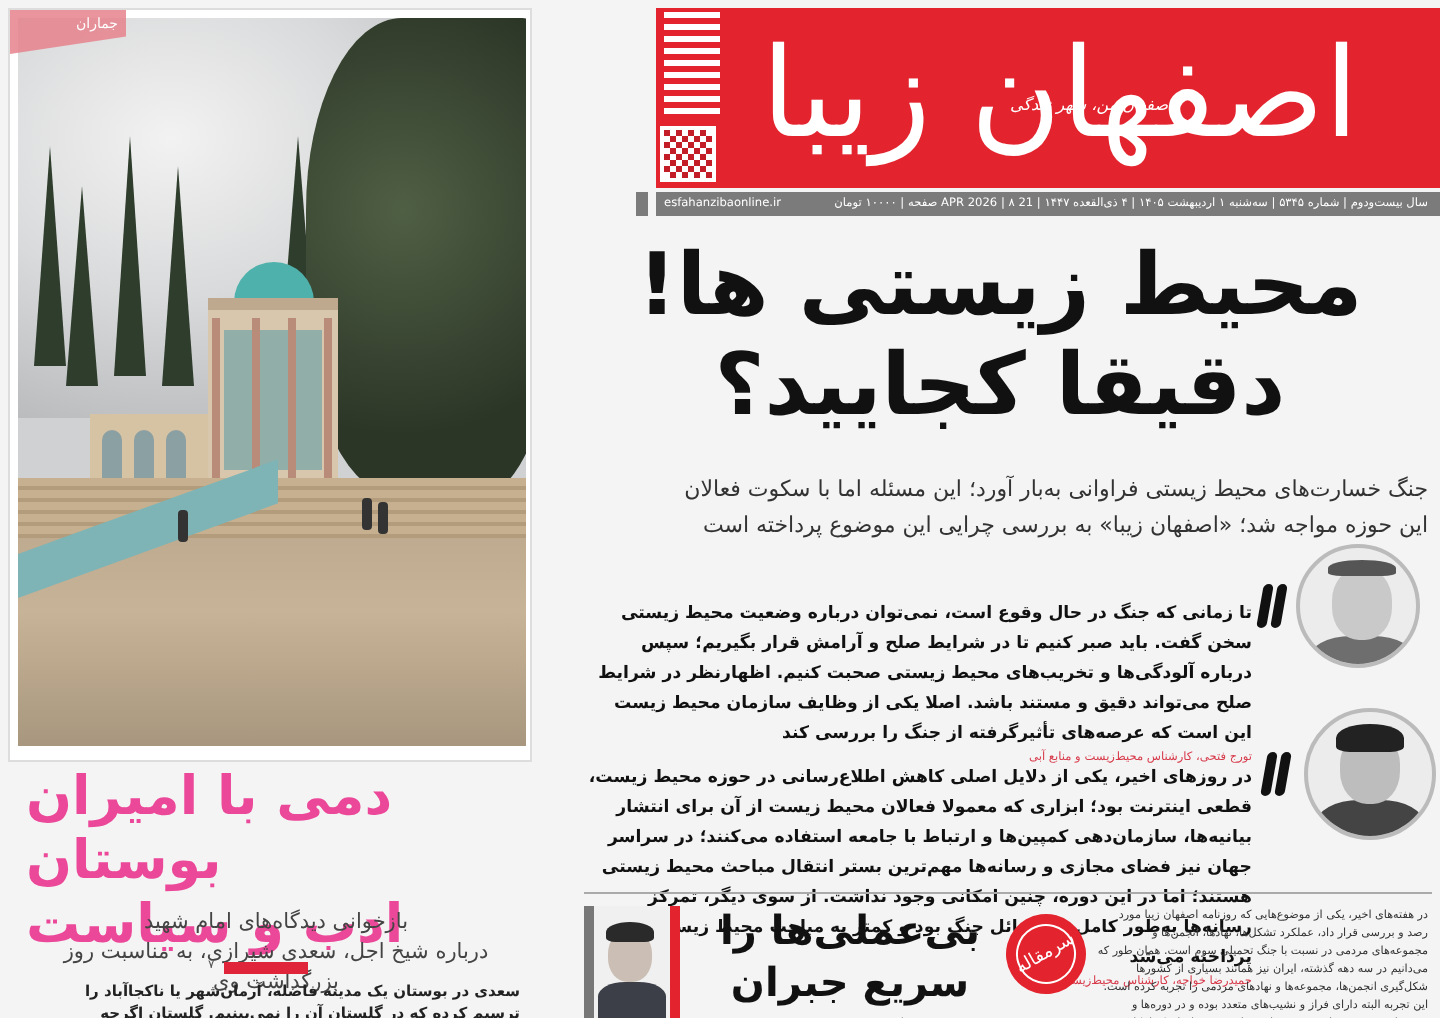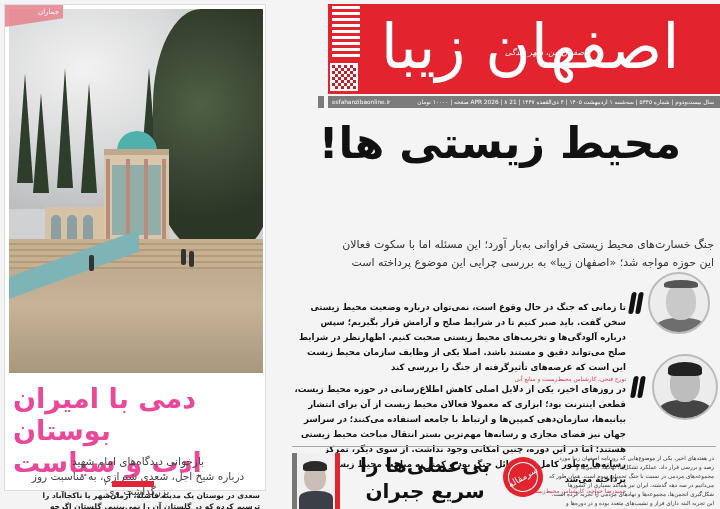--- a/index.html
+++ b/index.html
@@ -1,20 +1,20 @@
 <!DOCTYPE html>
 <html><head>
 <meta charset="utf-8">
 <style>
   * { box-sizing: border-box; margin: 0; padding: 0; }
   html, body { width: 720px; height: 509px; overflow: hidden; background: #f4f4f4; }
   body { font-family: "DejaVu Sans", sans-serif; position: relative; color: #111; }
 
   
-  .left-col { position: absolute; left: 4px; top: 4px; width: 262px; height: 487px; background: #fff; border: 1px solid #ddd; }
+  .left-col { position: absolute; left: 4px; top: 4px; width: 262px; height: 377px; background: #fff; border: 1px solid #ddd; }
   .photo { position: absolute; left: 4px; top: 4px; width: 254px; height: 364px; overflow: hidden; background: #cfd1d2; }
   .sky { position: absolute; left: 0; top: 0; width: 100%; height: 200px;
          background: radial-gradient(ellipse at 30% 30%, #f2f2f2 0%, #d9dadb 40%, #b7b9bb 80%); }
   .tree { position: absolute; bottom: 0; width: 0; height: 0; border-left: 8px solid transparent; border-right: 8px solid transparent; border-bottom: 90px solid #2f3d2c; }
   .bigtree { position: absolute; right: -10px; top: 0; width: 120px; height: 240px; border-radius: 40% 10% 30% 40%;
              background: radial-gradient(circle at 40% 40%, #4f5f44, #2c3627 70%); }
   .building { position: absolute; left: 95px; top: 140px; width: 65px; height: 90px; background: #d8c7ad; border-top: 6px solid #bfa98e; }
   .building .col { position: absolute; top: 4px; width: 4px; height: 80px; background: #b98c7a; }
   .building .glass { position: absolute; left: 8px; top: 10px; width: 49px; height: 70px; background: #7fa8a8; opacity: .8; }
   .dome { position: absolute; left: 108px; top: 122px; width: 40px; height: 22px; border-radius: 20px 20px 0 0; background: #4fb1ac; }
@@ -130,20 +130,21 @@
 <div class="logo">اصفهان زیبا</div>
 <div class="slogan">اصفهان من، شهر زندگی</div>
 <div class="edge-grey"></div>
 <div class="dateline">
   <span>سال بیست‌ودوم | شماره ۵۳۴۵ | سه‌شنبه ۱ اردیبهشت ۱۴۰۵ | ۴ ذی‌القعده ۱۴۴۷ | 21 APR 2026 | ۸ صفحه | ۱۰۰۰۰ تومان</span>
   <span class="url">esfahanzibaonline.ir</span>
 </div>
 
 <div class="headline">
   <div>محیط زیستی ها!</div>
+  <div>دقیقا کجایید؟</div>
 </div>
 <div class="lead">
   <div>جنگ خسارت‌های محیط زیستی فراوانی به‌بار آورد؛ این مسئله اما با سکوت فعالان</div>
   <div>این حوزه مواجه شد؛ «اصفهان زیبا» به بررسی چرایی این موضوع پرداخته است</div>
 </div>
 
 <div class="avatar" style="left:648px;top:272px;">
   <div class="body"></div>
     <div class="head"></div>
     <div class="hair" style="background:#555;height:8px;"></div>

